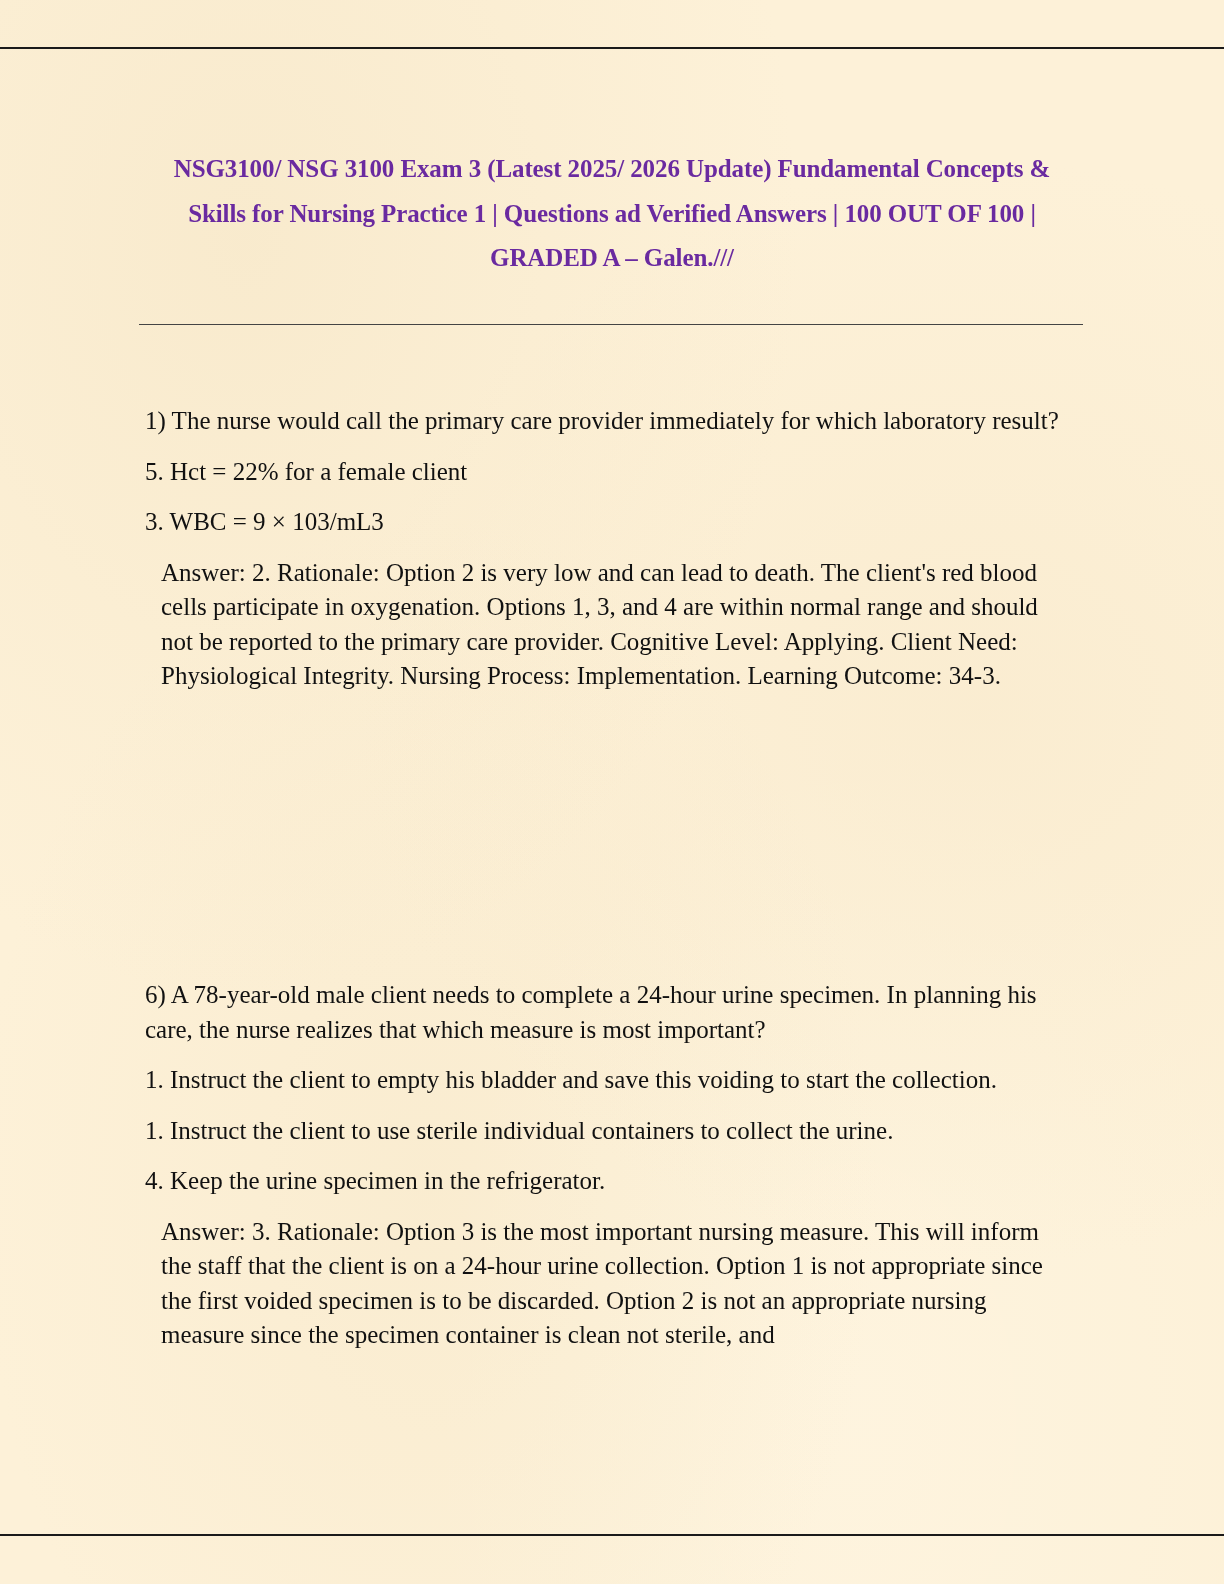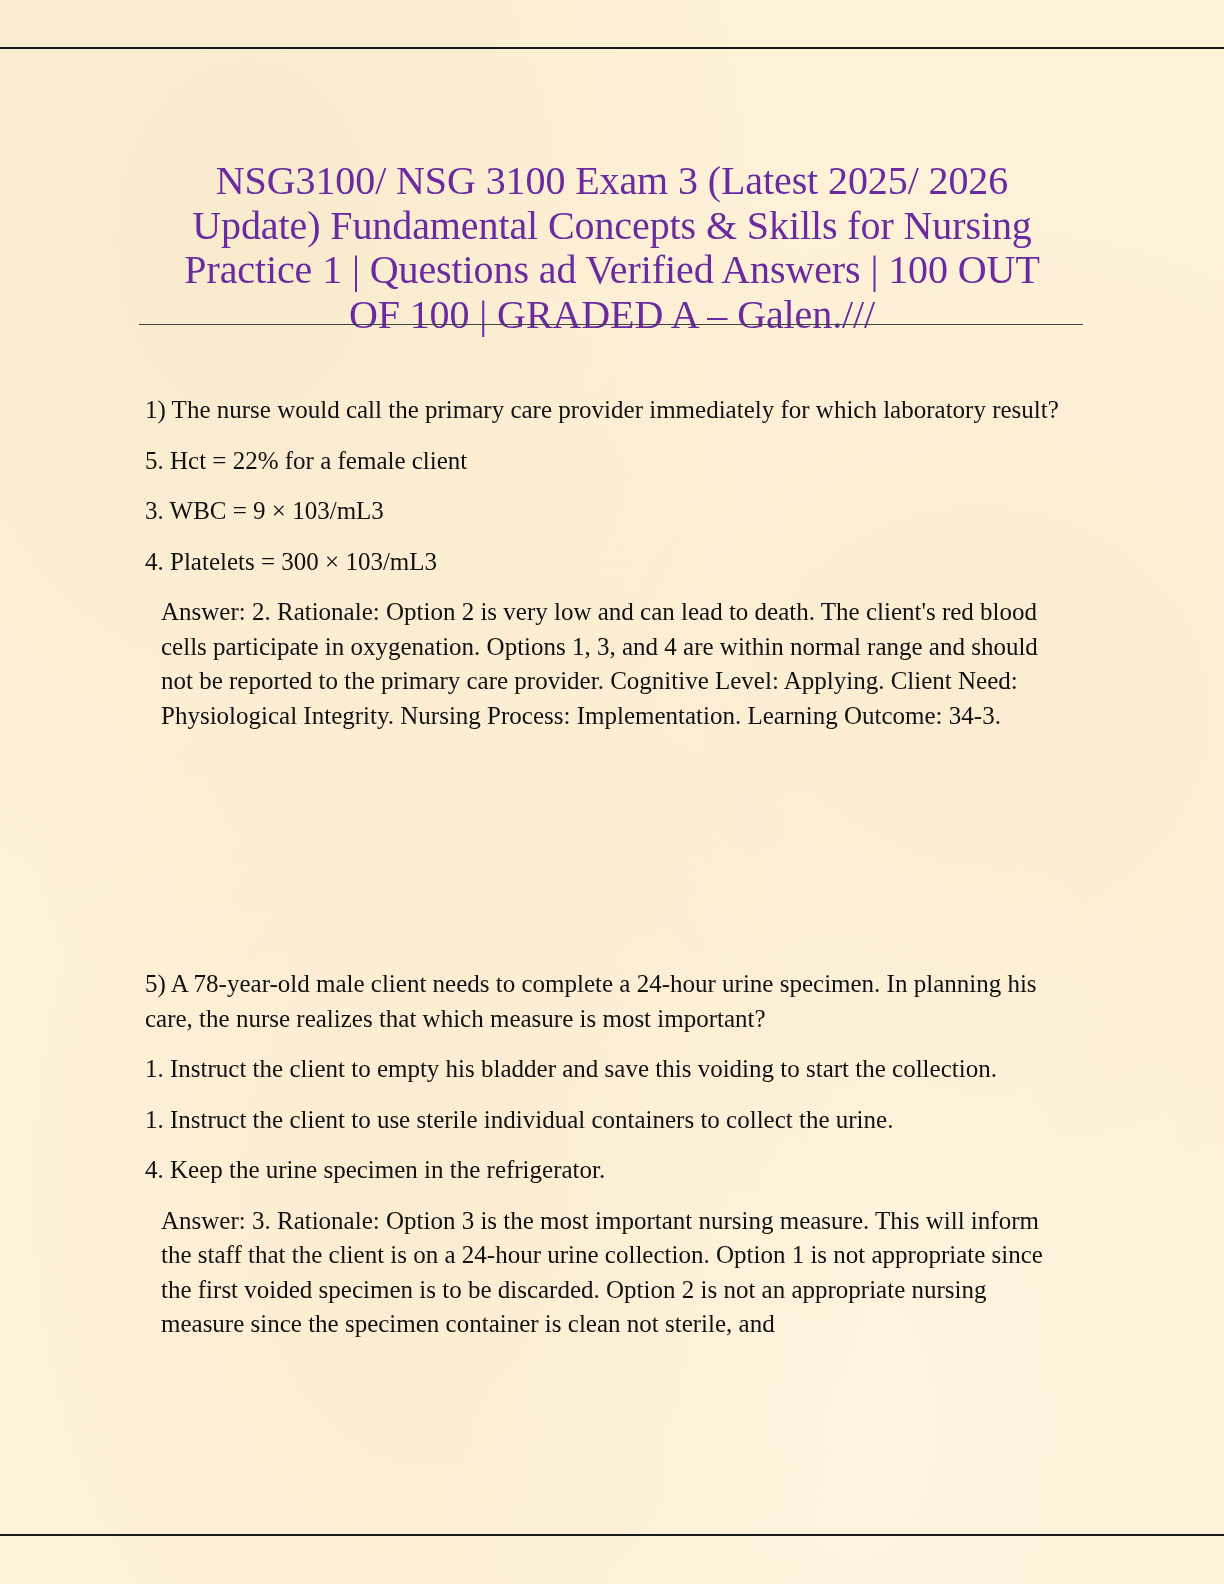--- a/index.html
+++ b/index.html
@@ -37,25 +37,25 @@
       background: #1a1a1a;
     }
     .title-block {
       position: absolute;
       left: 140px;
       top: 143px;
       width: 944px;
       text-align: center;
     }
     .title {
-      margin: 16px;
+      margin: 4px;
       color: #6a2aa0;
       font-family: "Liberation Serif", "DejaVu Serif", serif;
-      font-weight: normal;
-      font-size: 40px;
+      font-weight: bold;
+      font-size: 25px;
       line-height: 44.5px;
       letter-spacing: -0.1px;
     }
     .title-rule {
       position: absolute;
       left: 139px;
       top: 324px;
       width: 944px;
       height: 1px;
       background: #444444;
@@ -65,21 +65,21 @@
       left: 145px;
       top: 392px;
       width: 940px;
       font-size: 25px;
       line-height: 34.5px;
     }
     .question {
       margin: 0 0 0 0;
     }
     .q-stem {
-      margin: 1px 0 16px 0;
+      margin: 12px 0 16px 0;
     }
     .q-option {
       margin: 0 0 16px 0;
     }
     .q-answer {
       margin: 16px;
     }
     .question-1 {
       position: absolute;
       left: 0;
@@ -102,26 +102,25 @@
   <h1 class="title">NSG3100/ NSG 3100 Exam 3 (Latest 2025/ 2026 Update) Fundamental Concepts &amp; Skills for Nursing Practice 1 | Questions ad Verified Answers | 100 OUT OF 100 | GRADED A – Galen.///</h1>
 </div>
 <div class="title-rule"></div>
 
 <div class="content">
 
   <div class="question question-1">
     <p class="q-stem">1) The nurse would call the primary care provider immediately for which laboratory result?</p>
     <p class="q-option">5. Hct = 22% for a female client</p>
     <p class="q-option">3. WBC = 9 × 103/mL3</p>
-    <p class="q-option">4. Platelets = 300 × 103/mL3</p>
     <p class="q-answer">Answer: 2. Rationale: Option 2 is very low and can lead to death. The client's red blood cells participate in oxygenation. Options 1, 3, and 4 are within normal range and should not be reported to the primary care provider. Cognitive Level: Applying. Client Need: Physiological Integrity. Nursing Process: Implementation. Learning Outcome: 34-3.</p>
   </div>
 
   <div class="question question-2">
-    <p class="q-stem">5) A 78-year-old male client needs to complete a 24-hour urine specimen. In planning his care, the nurse realizes that which measure is most important?</p>
+    <p class="q-stem">6) A 78-year-old male client needs to complete a 24-hour urine specimen. In planning his care, the nurse realizes that which measure is most important?</p>
     <p class="q-option">1. Instruct the client to empty his bladder and save this voiding to start the collection.</p>
     <p class="q-option">1. Instruct the client to use sterile individual containers to collect the urine.</p>
     <p class="q-option">4. Keep the urine specimen in the refrigerator.</p>
     <p class="q-answer">Answer: 3. Rationale: Option 3 is the most important nursing measure. This will inform the staff that the client is on a 24-hour urine collection. Option 1 is not appropriate since the first voided specimen is to be discarded. Option 2 is not an appropriate nursing measure since the specimen container is clean not sterile, and</p>
   </div>
 
 </div>
 
 <div class="rule-bottom"></div>
 

